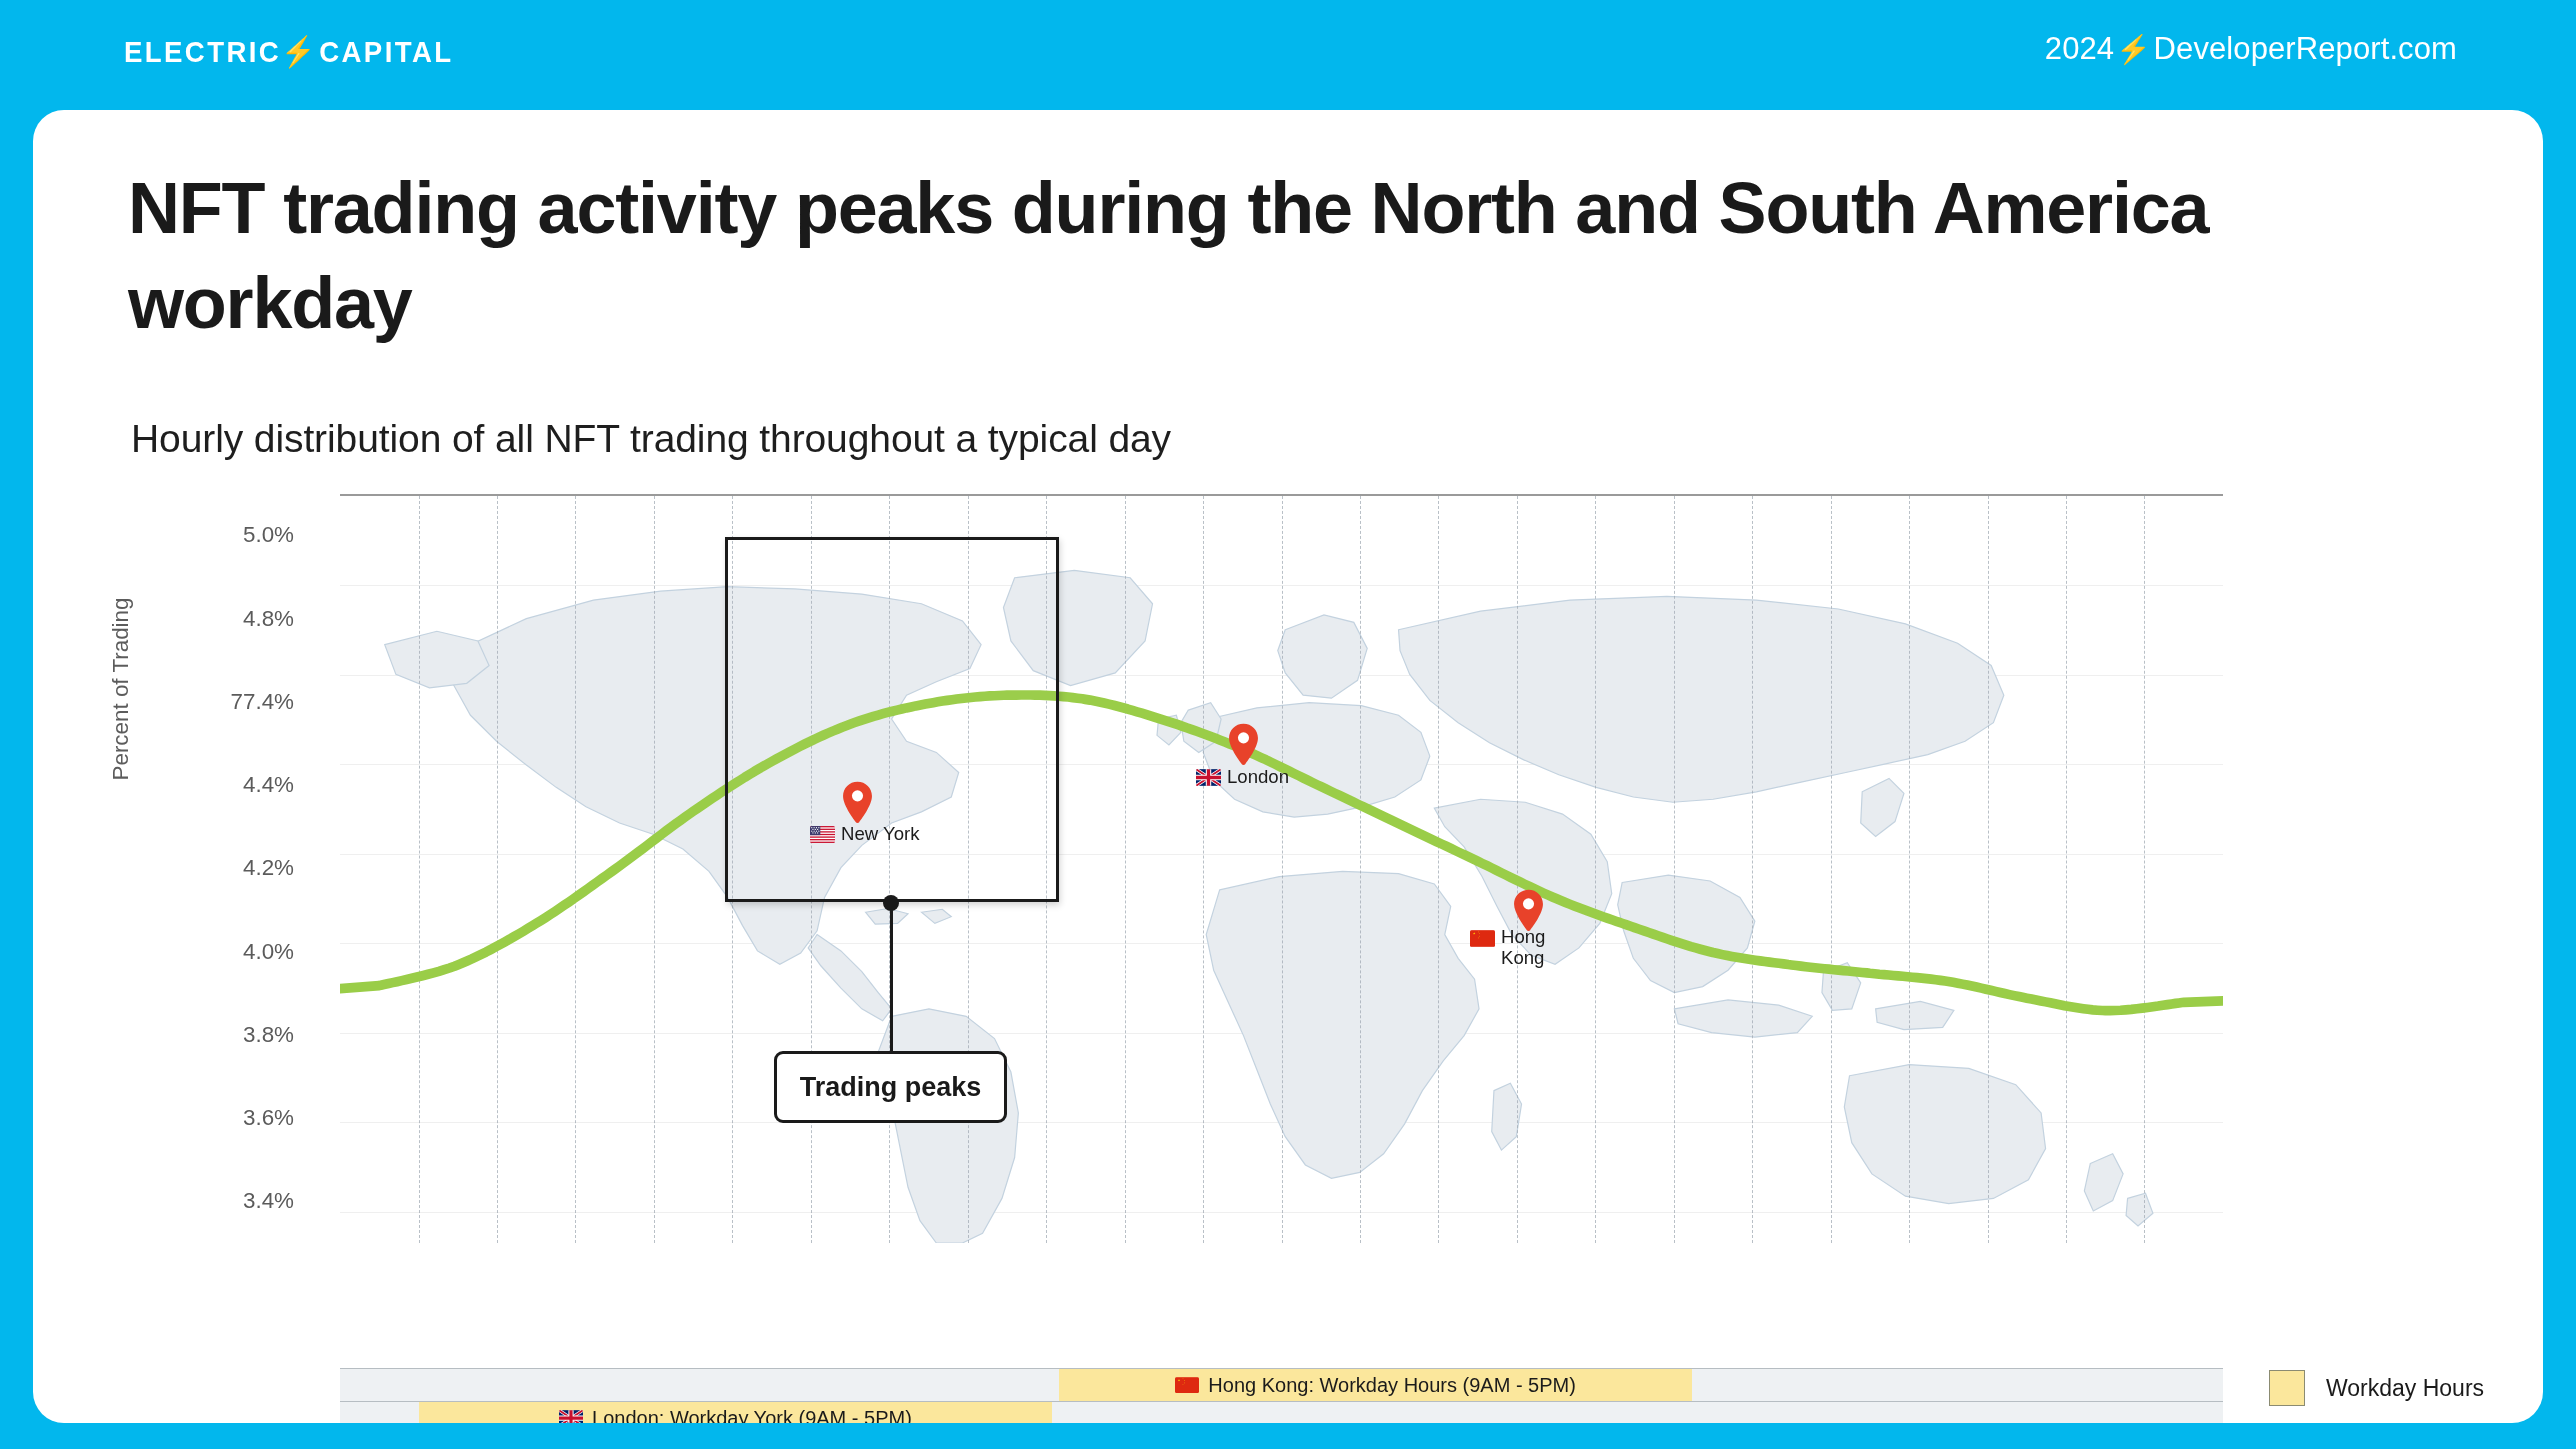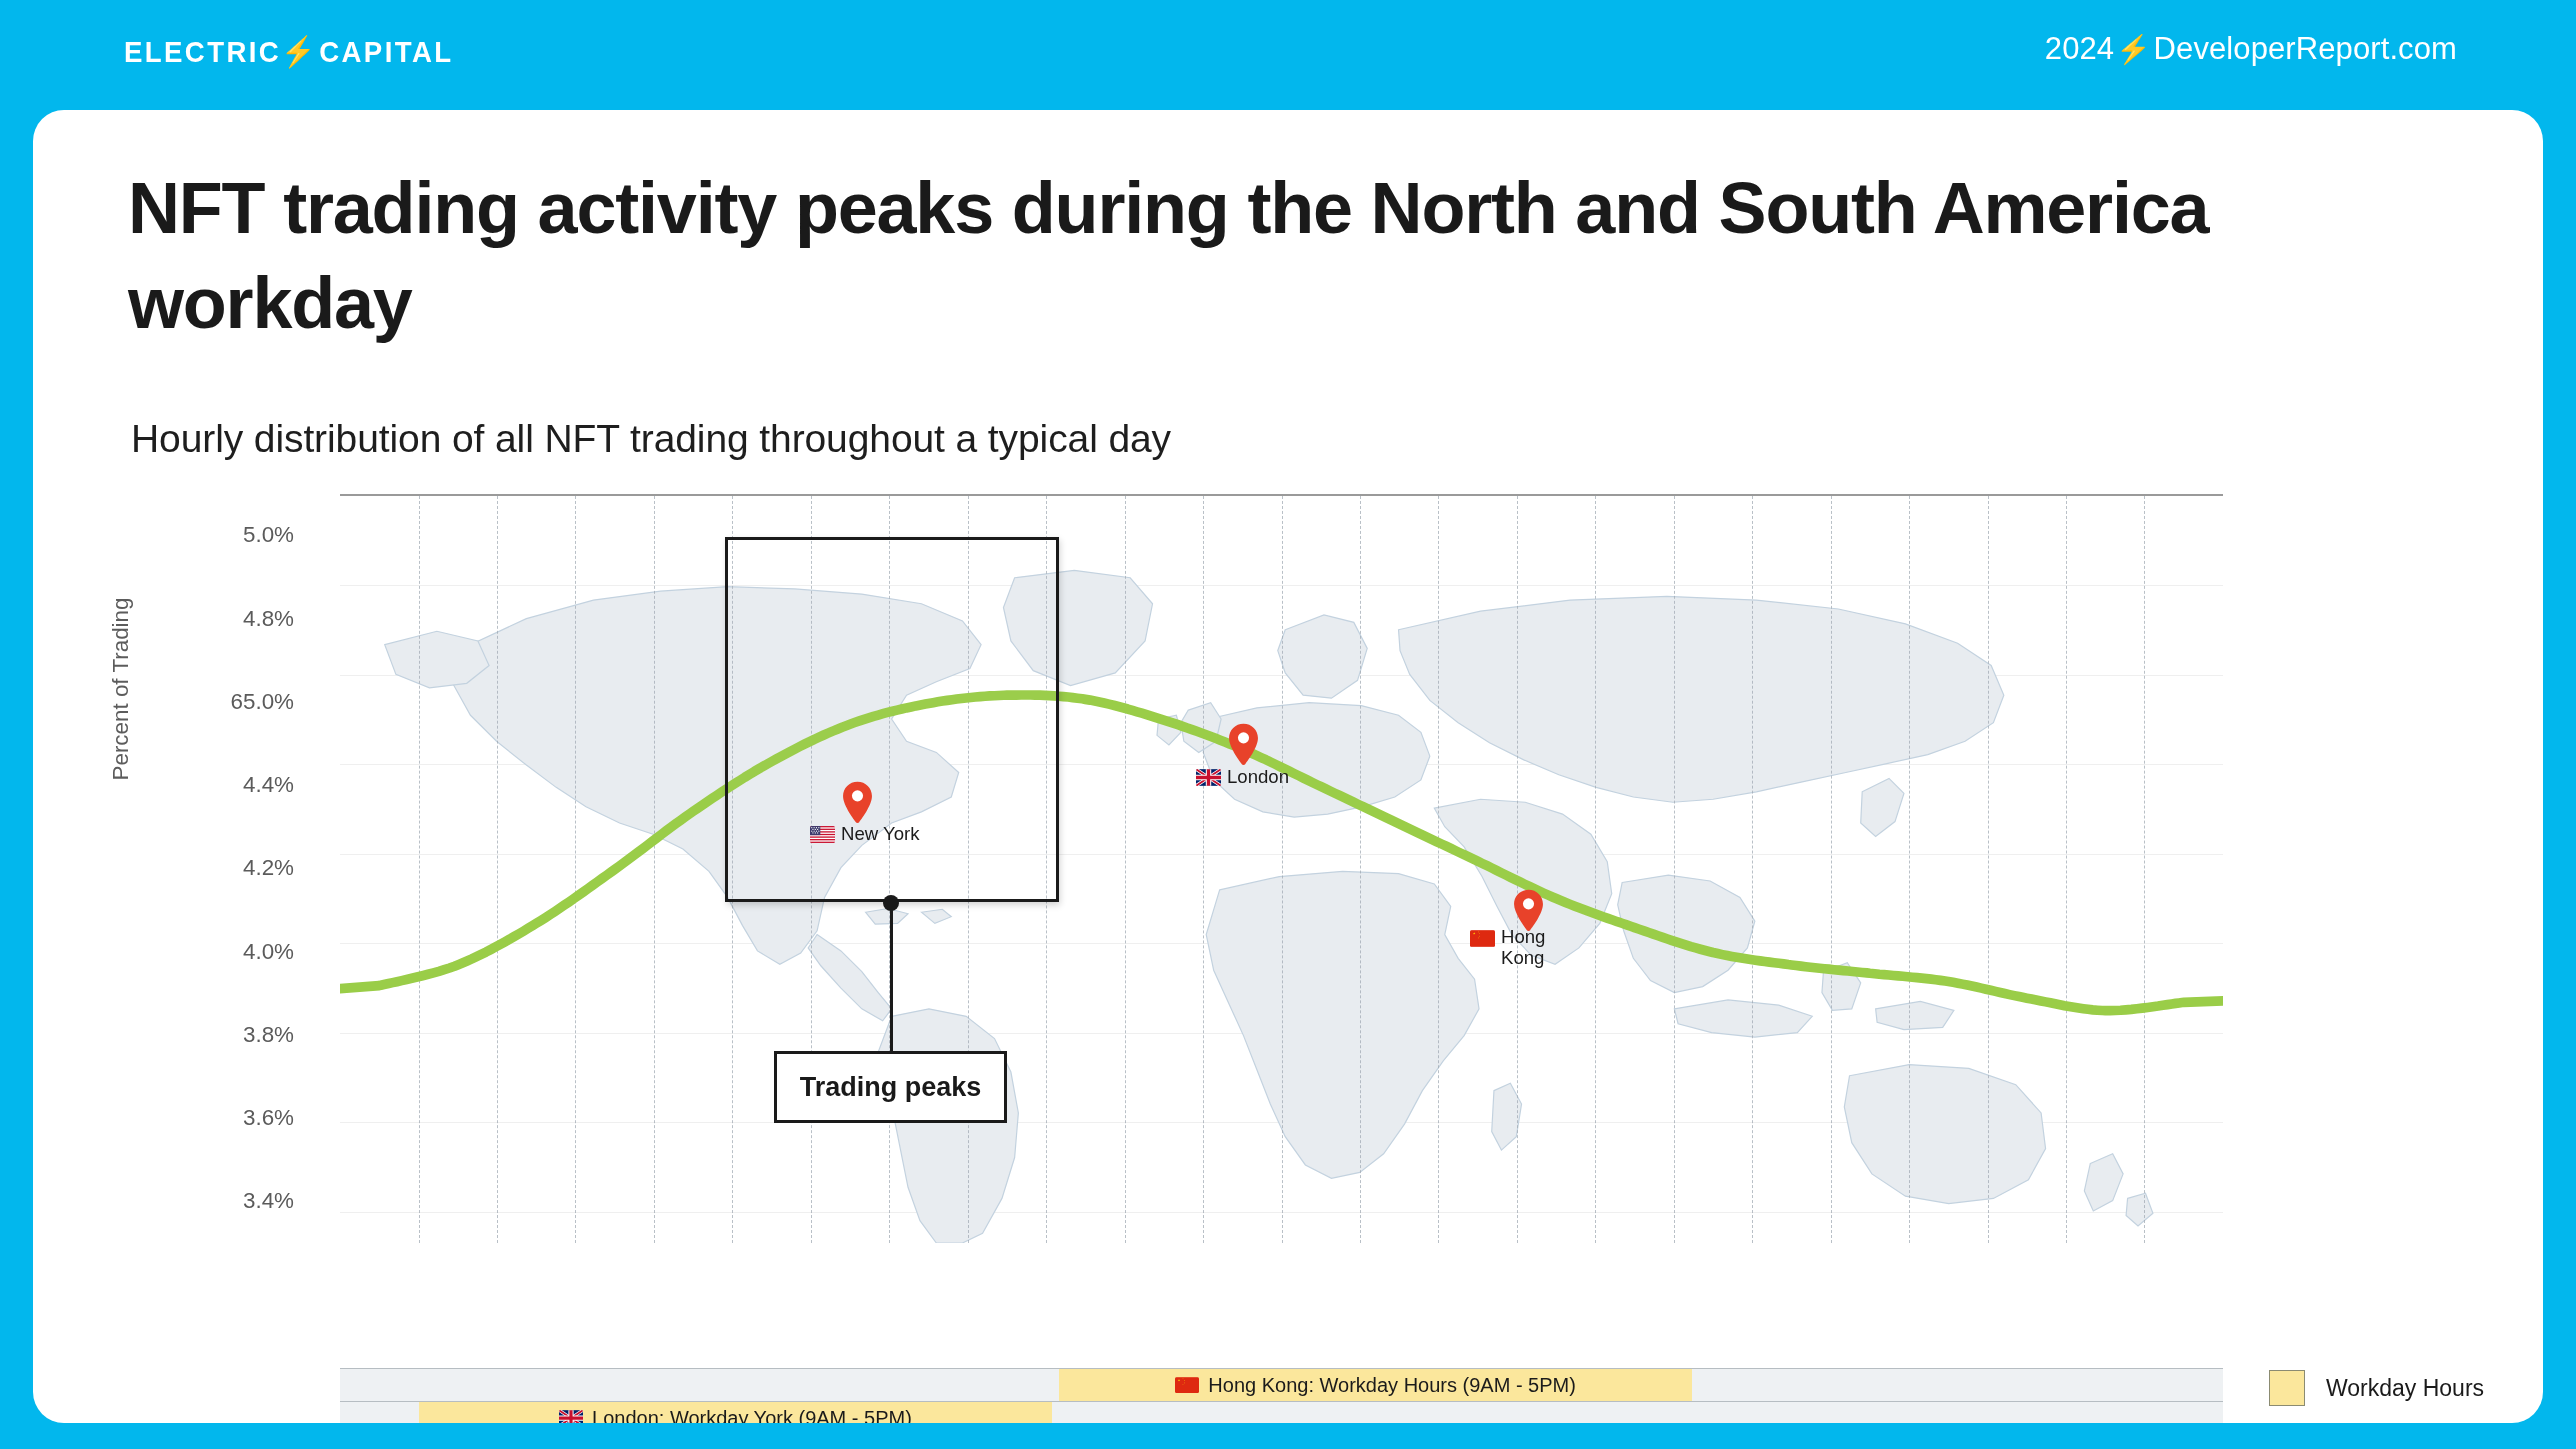--- a/index.html
+++ b/index.html
@@ -201,21 +201,21 @@
 
   <div id="card">
 
     <h1 id="title">NFT trading activity peaks during the North and South America workday</h1>
     <div id="subtitle">Hourly distribution of all NFT trading throughout a typical day</div>
 
     <div id="ylabel">Percent of Trading</div>
     <div id="yticks">
         <div class="ytick" style="top: 425px;">5.0%</div>
         <div class="ytick" style="top: 509px;">4.8%</div>
-        <div class="ytick" style="top: 592px;">65.0%</div>
+        <div class="ytick" style="top: 592px;">77.4%</div>
         <div class="ytick" style="top: 675px;">4.4%</div>
         <div class="ytick" style="top: 758px;">4.2%</div>
         <div class="ytick" style="top: 842px;">4.0%</div>
         <div class="ytick" style="top: 925px;">3.8%</div>
         <div class="ytick" style="top: 1008px;">3.6%</div>
         <div class="ytick" style="top: 1091px;">3.4%</div>
       </div>
 
     <div id="plot">
       <div id="plot-inner">
@@ -395,21 +395,21 @@
                 <polygon points="11.6,6.4 12,7.5 11,6.85 12.2,6.85 11.2,7.5"></polygon>
                 <polygon points="10,8.5 10.4,9.6 9.4,8.95 10.6,8.95 9.6,9.6"></polygon>
               </g>
             </svg>
             <span class="mname" style="white-space:normal; width:82px;">Hong Kong</span>
           </div>
         </div>
 
         <div id="callout-dot" style="left:543px; top:399px;"></div>
         <div id="callout-line" style="left:550px; top:407px; height:148px;"></div>
-        <div id="callout-box" style="left:434px; top:555px; width:233px; height:72px;">
+        <div id="callout-box" style="left:434px; top:555px; width:233px; height:72px;border-radius:9px;">
           <span>Trading peaks</span>
         </div>
 
       </div>
     </div>
 
     <div id="bands">
       <div class="band" style="top:0; height:34px;">
         <div class="band-fill" style="left:38.2%; width:33.6%;">
           <svg class="flag-svg" width="24" height="16.4" viewBox="0 0 30 20">

